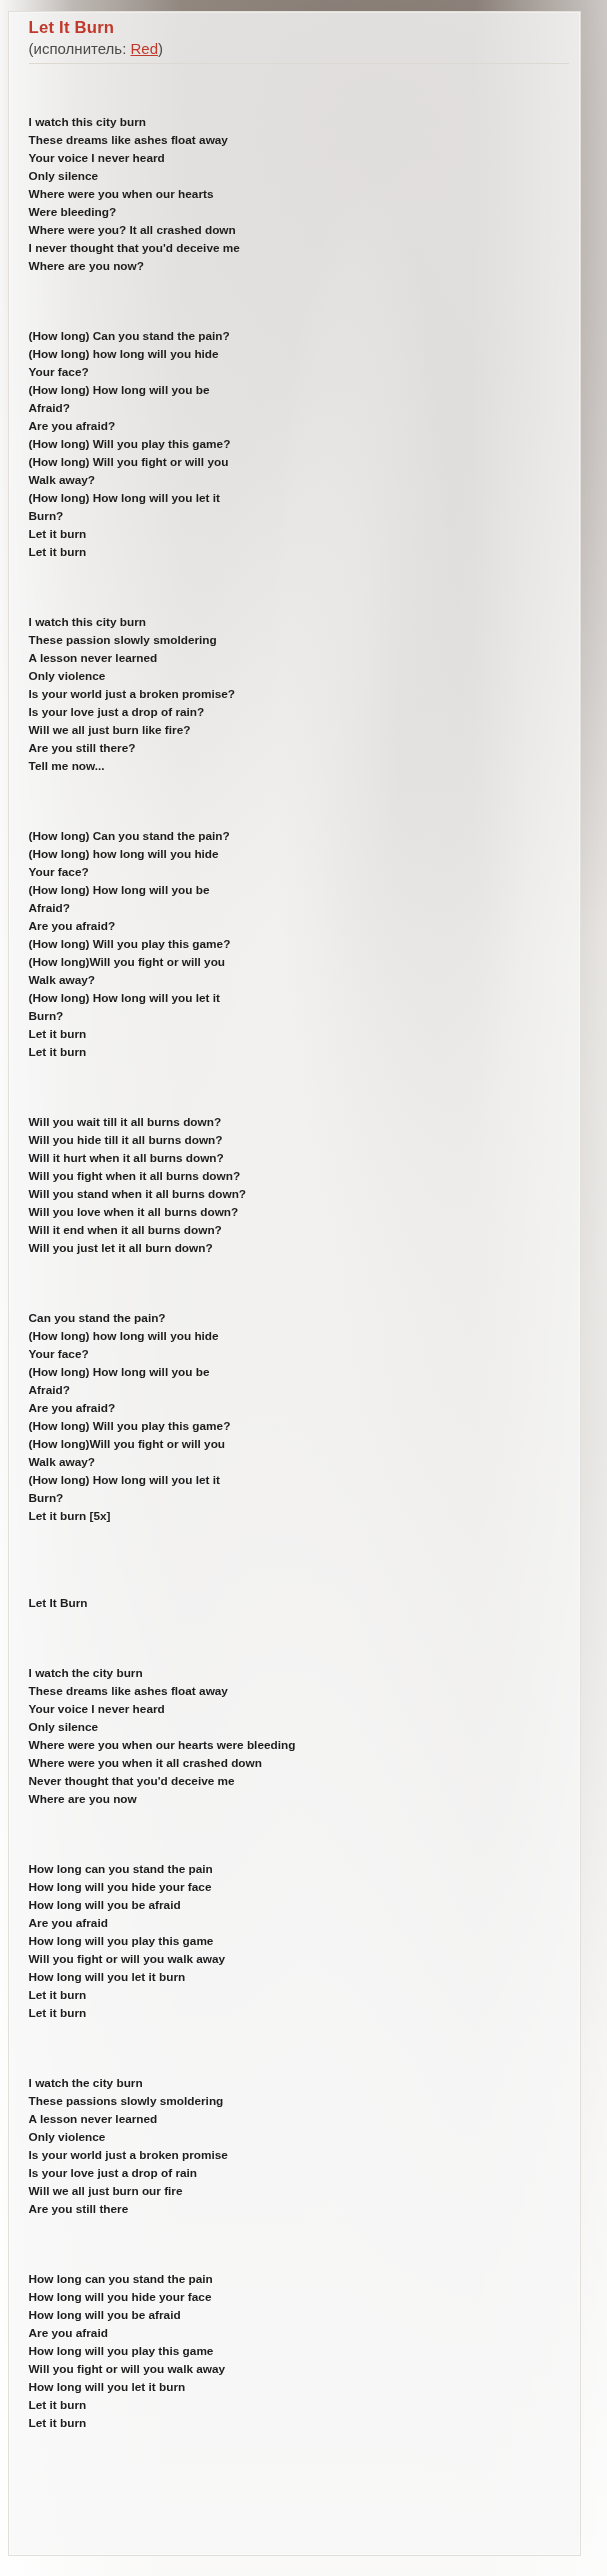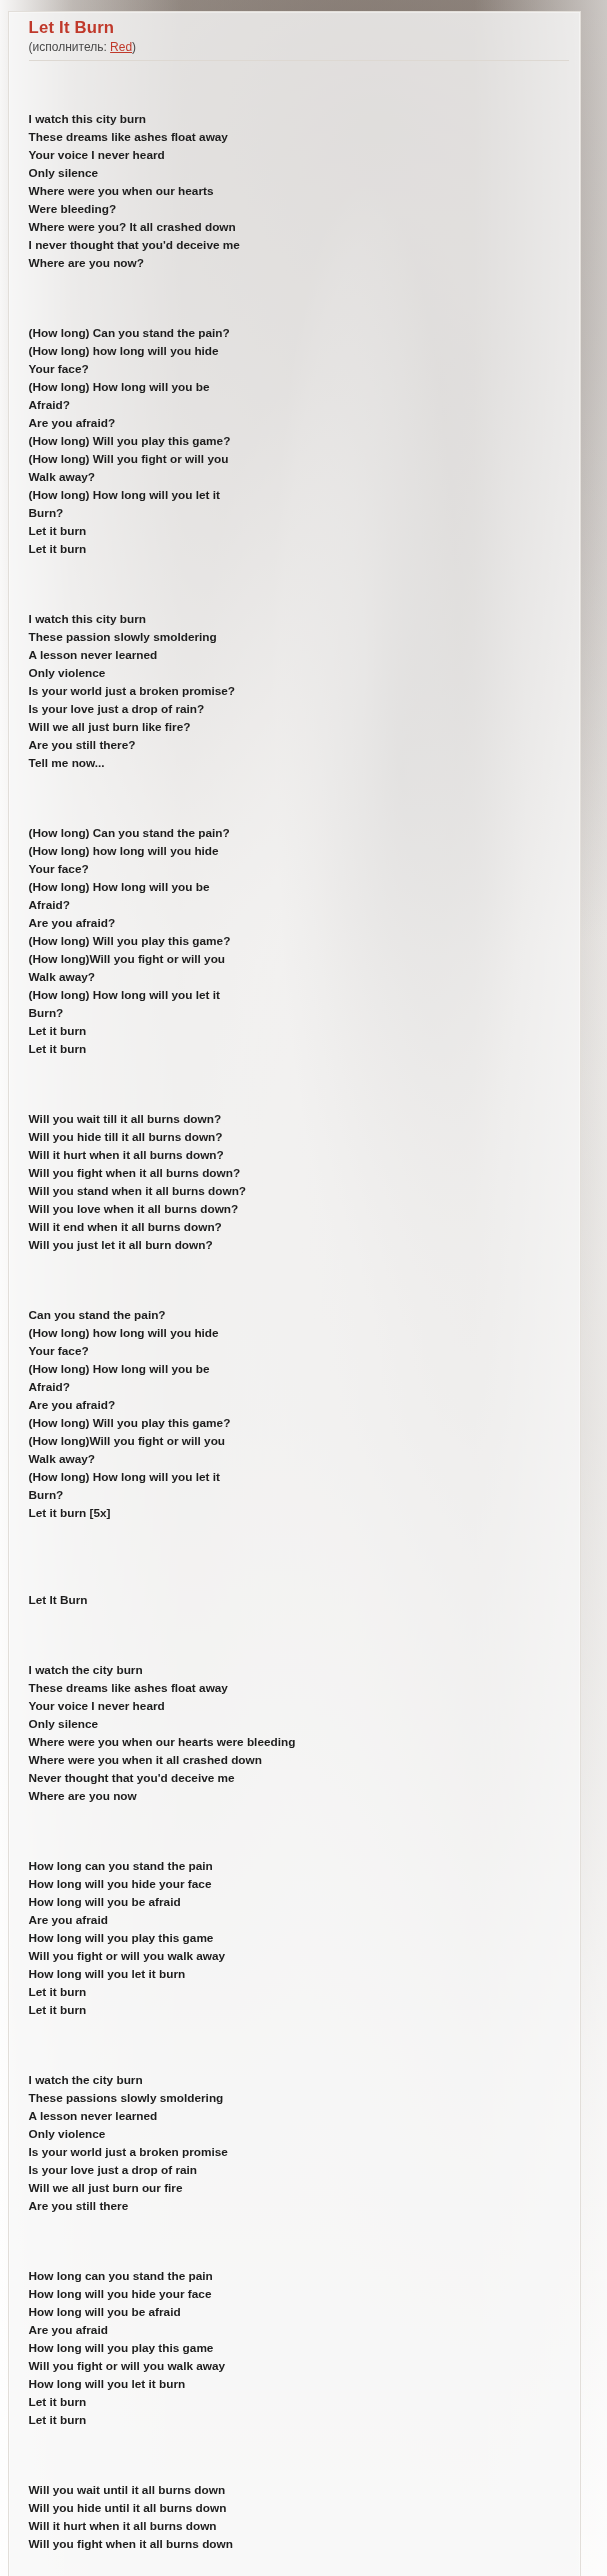--- a/index.html
+++ b/index.html
@@ -81,21 +81,21 @@
   }
   .song-title {
     color: #c0392b;
     font-size: 16.7px;
     font-weight: bold;
     letter-spacing: 0.2px;
     line-height: 1.1;
     margin: 0 0 2.3px 0;
   }
   .artist-line {
-    font-size: 12px;
+    font-size: 15px;
     color: #4a4a4a;
     margin: 0;
   }
   .artist-line .artist-name {
     color: #c0392b;
     text-decoration: underline;
     cursor: pointer;
   }
   .divider {
     height: 0.8px;
@@ -235,24 +235,20 @@
 Are you still there</div>
       <div class="stanza">How long can you stand the pain
 How long will you hide your face
 How long will you be afraid
 Are you afraid
 How long will you play this game
 Will you fight or will you walk away
 How long will you let it burn
 Let it burn
 Let it burn</div>
-      <div class="stanza">Will you wait until it all burns down
-Will you hide until it all burns down
-Will it hurt when it all burns down
-Will you fight when it all burns down</div>
       
       
       
     </div>
 
   </div>
 </div>
 
 
 </body></html>

